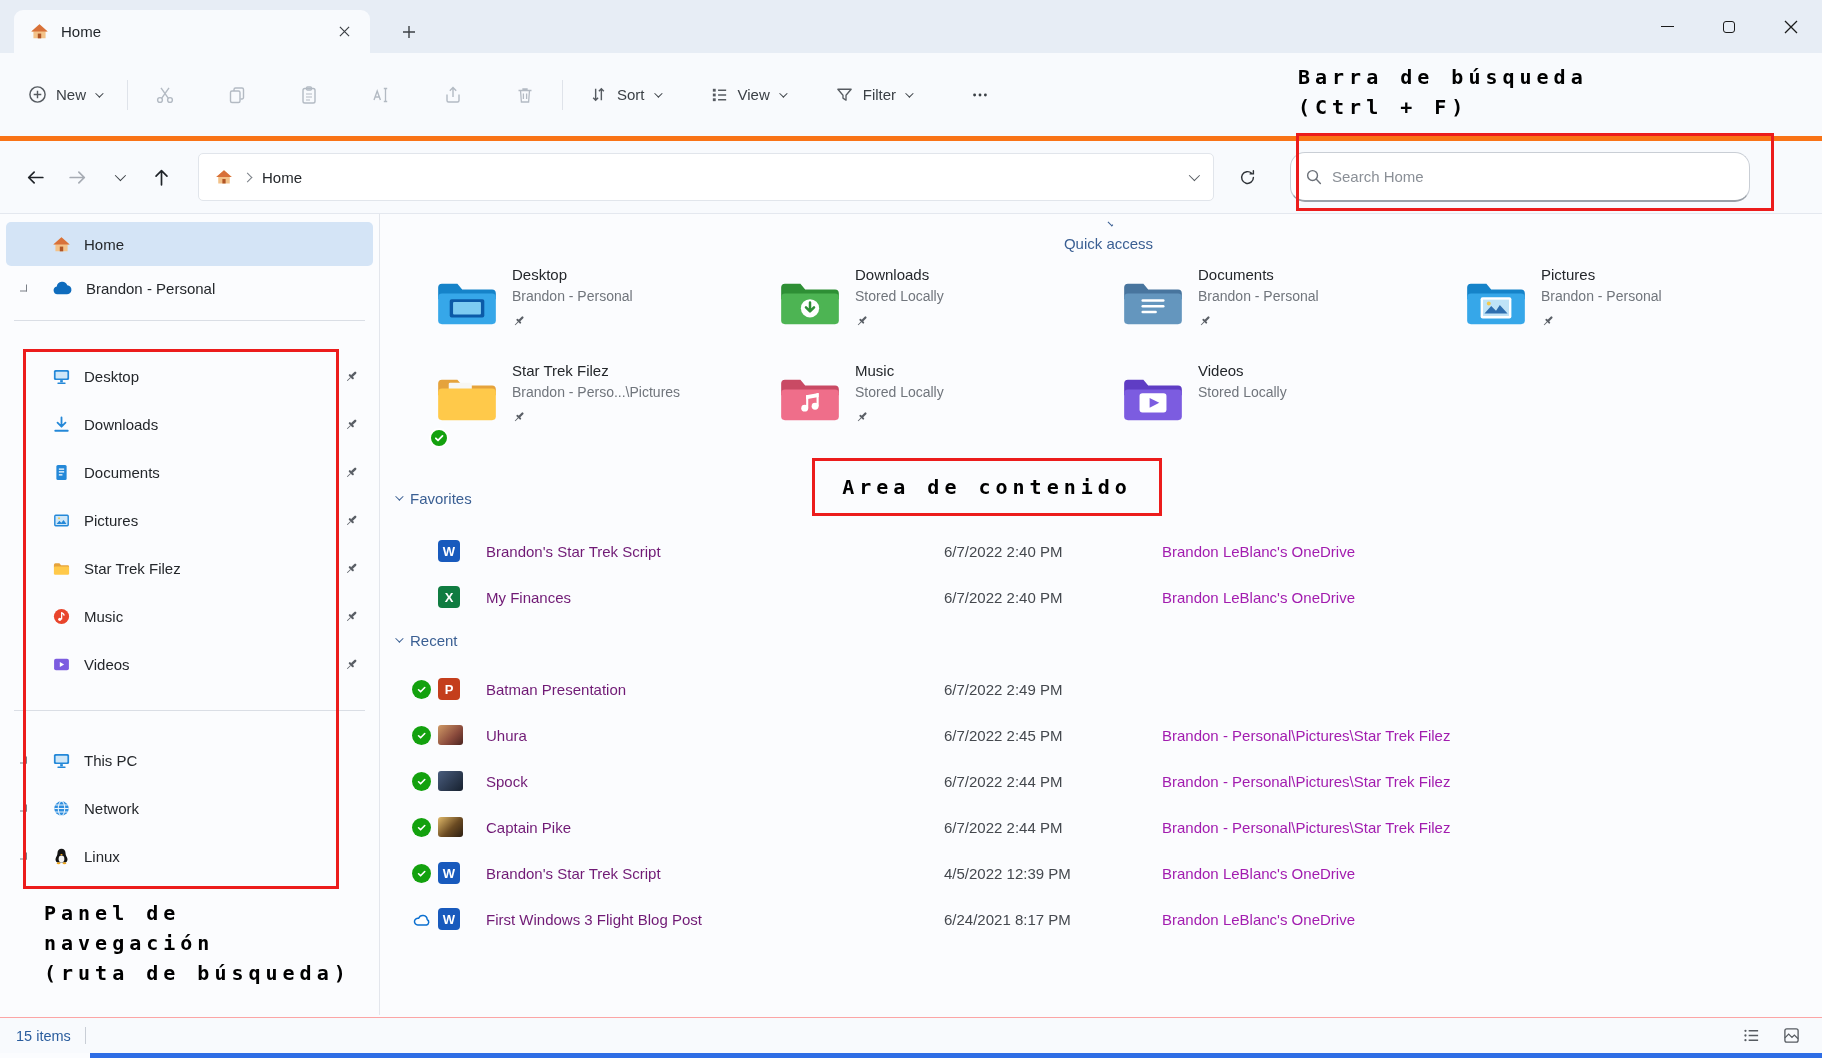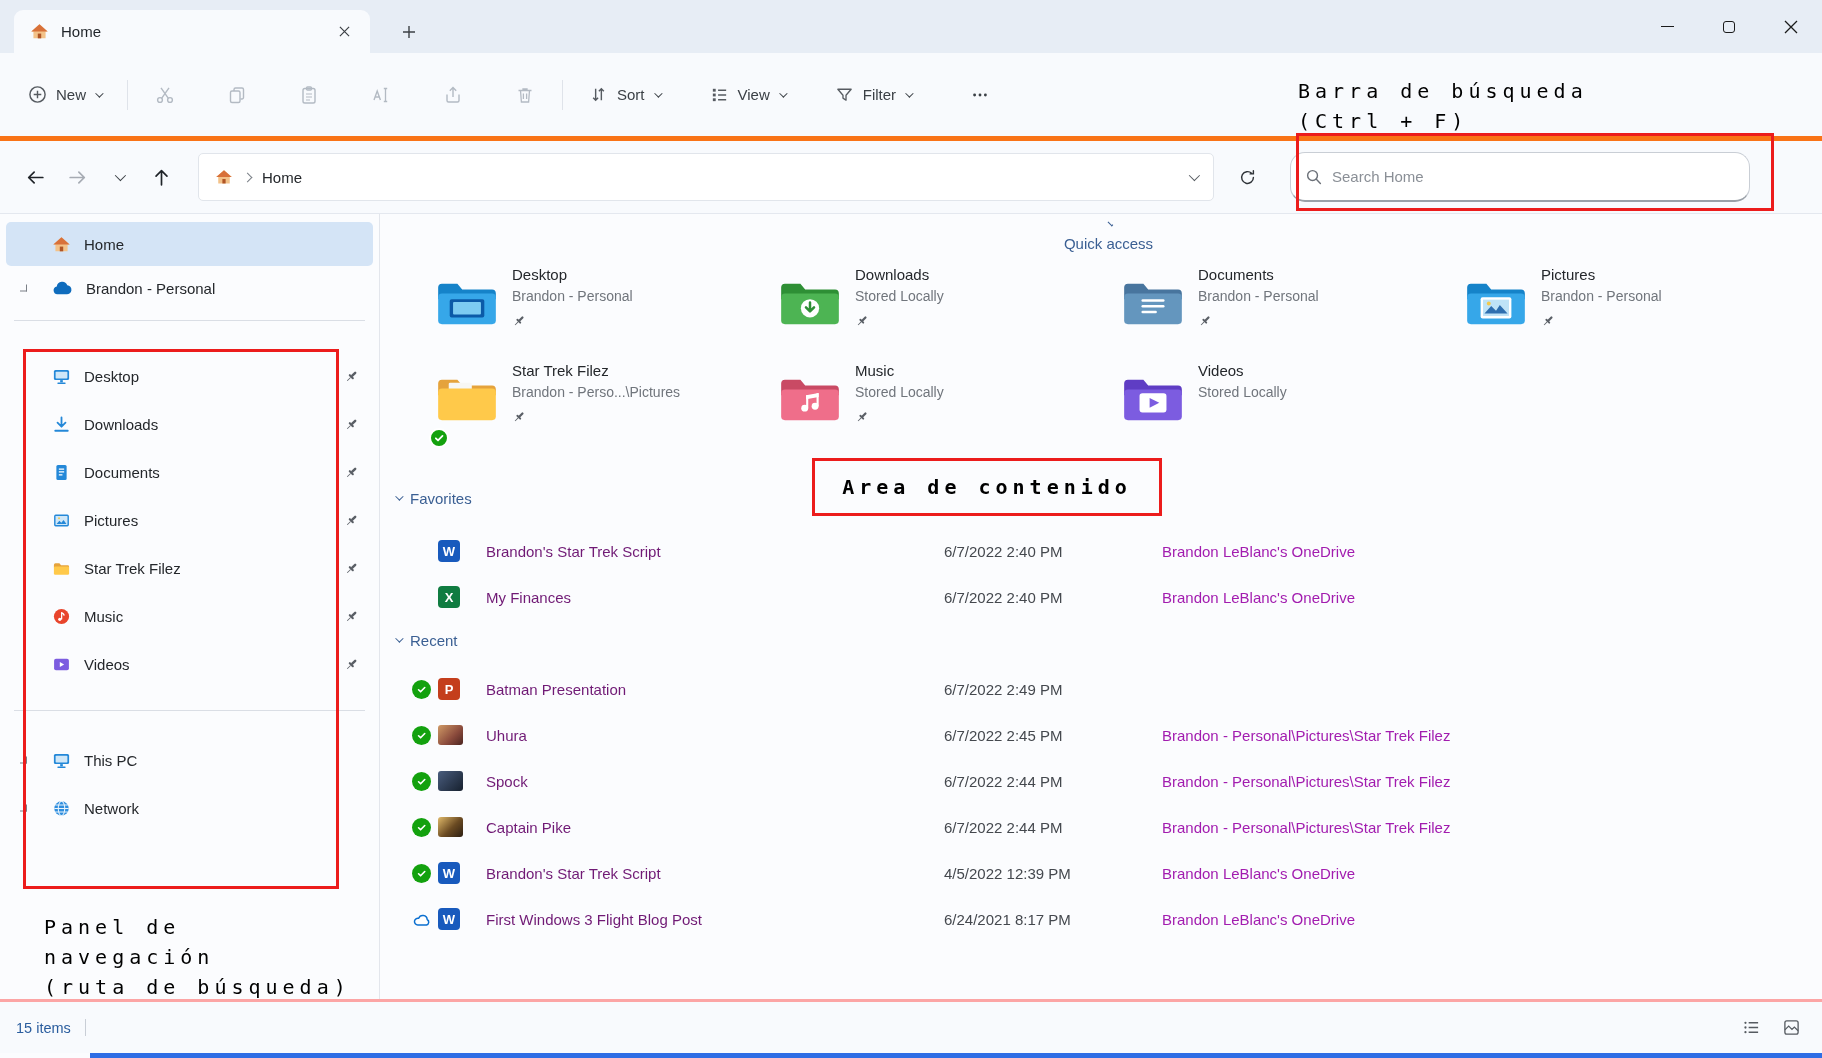--- a/index.html
+++ b/index.html
@@ -35,22 +35,22 @@
   .tbtn.disabled { color:#b3bac3; }
   .tb-divider { width:1px; height:30px; background:#dfe3ea; margin:0 14px; }
   .tb-gap { width:26px; }
   .chev-down { width:8px; height:8px; border-right:1.6px solid currentColor; border-bottom:1.6px solid currentColor; transform:rotate(45deg) translateY(-2px); display:inline-block; }
   .chev-down.small { width:6px; height:6px; }
   .chev-right { width:7px; height:7px; border-right:1.5px solid #7a7f86; border-bottom:1.5px solid #7a7f86; transform:rotate(-45deg); display:inline-block; }
 
   
   .anno-text {
     position:absolute; font-family:"DejaVu Sans Mono","Liberation Mono",monospace;
-    font-weight:normal; font-size:20px; letter-spacing:5px; line-height:30px;
-    color:#000; white-space:pre-line; z-index:30; pointer-events:none;margin-top:14px;
+    font-weight:bold; font-size:20px; letter-spacing:5px; line-height:30px;
+    color:#000; white-space:pre-line; z-index:30; pointer-events:none;
   }
   .anno-search-label { left:1298px; top:62px; }
   .anno-nav-label { left:44px; top:898px; }
   .redbox { position:absolute; border:3px solid #ec1c1c; z-index:25; pointer-events:none; }
   .redbox-search { left:1296px; top:133px; width:478px; height:78px; }
   .redbox-sidebar { left:23px; top:349px; width:316px; height:540px; }
   .redbox-content { left:812px; top:458px; width:350px; height:58px; display:flex; align-items:center; justify-content:center; }
   .redbox-content .anno-inner {
     font-family:"DejaVu Sans Mono","Liberation Mono",monospace; font-weight:bold;
     font-size:20px; letter-spacing:5px; color:#000;
@@ -134,22 +134,22 @@
   .fico.word { background:#185abd; }
   .fico.excel { background:#107c41; }
   .fico.ppt { background:#c43e1c; }
   .thumb { width:25px; height:20px; border-radius:3px; }
   .th-uhura { background:linear-gradient(135deg,#d09a66,#8a4a3c 60%,#4a2420); }
   .th-spock { background:linear-gradient(135deg,#4a5d7e,#16202e); }
   .th-pike  { background:linear-gradient(135deg,#e0b96a,#6a4a22 55%,#2c1e12); }
 
   
   .statusbar {
-    position:absolute; left:0; bottom:5px; width:100%; height:54px; background:#f8fafd;
-    border-top:3px solid #fca5a5; display:flex; align-items:center; padding:0 16px;margin-top:40px;
+    position:absolute; left:0; bottom:5px; width:100%; height:36px; background:#f8fafd;
+    border-top:1px solid #fca5a5; display:flex; align-items:center; padding:0 16px;margin-top:40px;
   }
   .items-count { color:#2a5d9e; font-size:14.5px; }
   .sb-divider { width:1px; height:17px; background:#c9ced6; margin-left:14px; }
   .sb-right { margin-left:auto; display:flex; gap:10px; }
   .sb-btn { width:30px; height:28px; display:flex; align-items:center; justify-content:center; border-radius:4px; }
   .bottom-strip { position:absolute; left:90px; right:0; bottom:0; height:5px; background:#2e6de5; }
 </style>
 </head>
 <body>
 
@@ -487,20 +487,33 @@
         <span class="chevpos chev-right"></span>
         <span>
             <svg width="19" height="19" viewBox="0 0 20 20">
               <circle cx="10" cy="10" r="7.6" fill="#2f8ede"></circle>
               <ellipse cx="10" cy="10" rx="3.4" ry="7.6" fill="none" stroke="#eaf4fc" stroke-width="1.1"></ellipse>
               <path d="M2.4 10 h15.2 M3.4 6.4 h13.2 M3.4 13.6 h13.2" stroke="#eaf4fc" stroke-width="1.1" fill="none"></path>
             </svg>
           </span>
         <span class="side-label">Network</span>
       </div>
+      <div class="side-row">
+        <span class="chevpos chev-right"></span>
+        <span>
+            <svg width="19" height="19" viewBox="0 0 20 20">
+              <path d="M10 1.8 c2.6 0 4.3 2 4.3 5 0 1.4 0.7 2.8 1.5 4.2 1 1.8 0.6 4.4-1.6 5.4 H5.8 c-2.2-1-2.6-3.6-1.6-5.4 0.8-1.4 1.5-2.8 1.5-4.2 0-3 1.7-5 4.3-5 Z" fill="#141414"></path>
+              <ellipse cx="10" cy="12.6" rx="3" ry="3.6" fill="#f2f2f2"></ellipse>
+              <path d="M8.7 7.4 h2.6 l-1.3 1.7 Z" fill="#f0a81c"></path>
+              <ellipse cx="6.9" cy="17.1" rx="2" ry="1.1" fill="#f0a81c"></ellipse>
+              <ellipse cx="13.1" cy="17.1" rx="2" ry="1.1" fill="#f0a81c"></ellipse>
+            </svg>
+          </span>
+        <span class="side-label">Linux</span>
+      </div>
     </div>
   </div>
 
   <div class="content">
 
     <div class="sec sec-qa">
       <span class="chev-down small"></span>
       <span>Quick access</span>
     </div>
 

